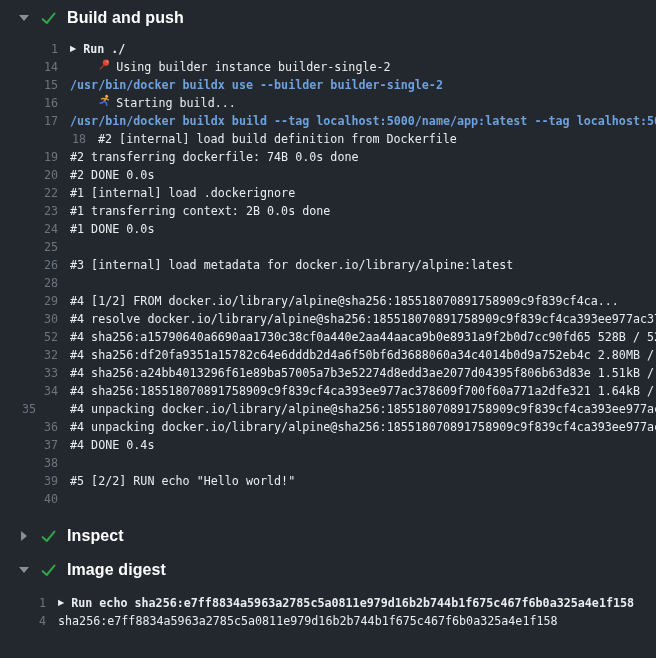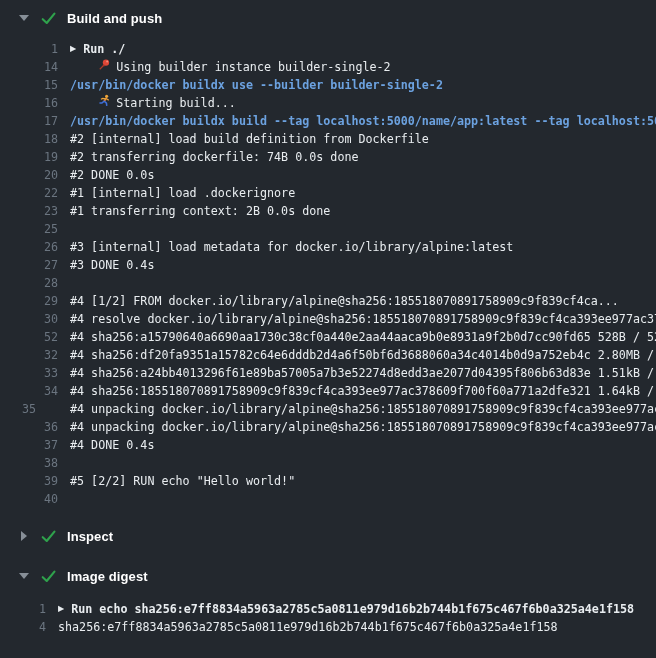--- a/index.html
+++ b/index.html
@@ -47,21 +47,21 @@
     border-bottom: 5px solid transparent;
     border-left: 6px solid #878f98;
   }
   .check {
     flex: none;
     margin-right: 11px;
   }
   .section-title {
     font-family: "Liberation Sans", sans-serif;
     font-weight: 700;
-    font-size: 13px;
+    font-size: 16px;
     color: #ffffff;
     letter-spacing: 0.1px;
   }
   .log-body {
     padding: 8px 0 2px 0;
   }
   .log-body.digest {
     padding: 10px 0 0 0;
   }
   .log-line {
@@ -94,21 +94,21 @@
     color: #e9edf0;
     margin-right: 7px;
     flex: none;
   }
   .emoji {
     flex: none;
     margin-right: 5px;
     margin-top: -1px;
   }
   .section + .section { margin-top: 12px; }
-  #section-image-digest { margin-top: 12px; }
+  #section-image-digest { margin-top: 6px; }
 </style>
 </head>
 <body>
 
 <div class="page">
 
   <section class="section" id="section-build-and-push">
     <div class="section-header">
       <span class="chev down"></span>
       <svg class="check" width="15" height="13" viewBox="0 0 16 14">
@@ -131,28 +131,28 @@
     <svg width="13" height="13" viewBox="0 0 16 16">
       <circle cx="10.6" cy="2.9" r="1.9" fill="#f0a63a"></circle>
       <path d="M10.3 5 L7.6 8.8" stroke="#e3832f" stroke-width="2.2" fill="none"></path>
       <path d="M10.2 5.6 L13.2 7.8" stroke="#f0a63a" stroke-width="1.5" fill="none"></path>
       <path d="M9.8 6 L5.8 5.4 L3.6 6.4" stroke="#f0a63a" stroke-width="1.5" fill="none"></path>
       <path d="M7.6 8.8 L10.4 11.2 L10.8 14.6" stroke="#3f6fd8" stroke-width="1.9" fill="none"></path>
       <path d="M7.6 8.8 L4.8 11.2 L1.8 11.2" stroke="#3f6fd8" stroke-width="1.9" fill="none"></path>
     </svg>
   </span><span>Starting build...</span></span></div>
         <div class="log-line"><span class="ln" style="width: 58px;">17</span><span class="lt cmd"><span>/usr/bin/docker buildx build --tag localhost:5000/name/app:latest --tag localhost:5000</span></span></div>
-        <div class="log-line"><span class="ln" style="width: 58px;">18</span><span class="lt out"><span>#2 [internal] load build definition from Dockerfile</span></span></div>
+        <div class="log-line"><span class="ln" style="width: 58px; padding-left: 28px;">18</span><span class="lt out"><span>#2 [internal] load build definition from Dockerfile</span></span></div>
         <div class="log-line"><span class="ln" style="width: 58px;">19</span><span class="lt out"><span>#2 transferring dockerfile: 74B 0.0s done</span></span></div>
         <div class="log-line"><span class="ln" style="width: 58px;">20</span><span class="lt out"><span>#2 DONE 0.0s</span></span></div>
         <div class="log-line"><span class="ln" style="width: 58px;">22</span><span class="lt out"><span>#1 [internal] load .dockerignore</span></span></div>
         <div class="log-line"><span class="ln" style="width: 58px;">23</span><span class="lt out"><span>#1 transferring context: 2B 0.0s done</span></span></div>
+        <div class="log-line"><span class="ln" style="width: 58px;">24</span><span class="lt out"><span>#1 DONE 0.0s</span></span></div>
         <div class="log-line"><span class="ln" style="width: 58px;">25</span><span class="lt out"><span></span></span></div>
         <div class="log-line"><span class="ln" style="width: 58px;">26</span><span class="lt out"><span>#3 [internal] load metadata for docker.io/library/alpine:latest</span></span></div>
-        <div class="log-line"><span class="ln" style="width: 58px;">27</span><span class="lt out"><span>#3 DONE 0.4s</span></span></div>
         <div class="log-line"><span class="ln" style="width: 58px;">28</span><span class="lt out"><span></span></span></div>
         <div class="log-line"><span class="ln" style="width: 58px;">29</span><span class="lt out"><span>#4 [1/2] FROM docker.io/library/alpine@sha256:185518070891758909c9f839cf4ca...</span></span></div>
         <div class="log-line"><span class="ln" style="width: 58px;">30</span><span class="lt out"><span>#4 resolve docker.io/library/alpine@sha256:185518070891758909c9f839cf4ca393ee977ac378609f700f60a771a2dfe321</span></span></div>
         <div class="log-line"><span class="ln" style="width: 58px;">52</span><span class="lt out"><span>#4 sha256:a15790640a6690aa1730c38cf0a440e2aa44aaca9b0e8931a9f2b0d7cc90fd65 528B / 528B</span></span></div>
         <div class="log-line"><span class="ln" style="width: 58px;">32</span><span class="lt out"><span>#4 sha256:df20fa9351a15782c64e6dddb2d4a6f50bf6d3688060a34c4014b0d9a752eb4c 2.80MB / 2.80MB</span></span></div>
         <div class="log-line"><span class="ln" style="width: 58px;">33</span><span class="lt out"><span>#4 sha256:a24bb4013296f61e89ba57005a7b3e52274d8edd3ae2077d04395f806b63d83e 1.51kB / 1.51kB</span></span></div>
         <div class="log-line"><span class="ln" style="width: 58px;">34</span><span class="lt out"><span>#4 sha256:185518070891758909c9f839cf4ca393ee977ac378609f700f60a771a2dfe321 1.64kB / 1.64kB</span></span></div>
         <div class="log-line"><span class="ln" style="width: 58px; text-align: center;">35</span><span class="lt out"><span>#4 unpacking docker.io/library/alpine@sha256:185518070891758909c9f839cf4ca393ee977ac378609f700f60a771a2dfe321</span></span></div>
         <div class="log-line"><span class="ln" style="width: 58px;">36</span><span class="lt out"><span>#4 unpacking docker.io/library/alpine@sha256:185518070891758909c9f839cf4ca393ee977ac378609f700f60a771a2dfe321</span></span></div>
         <div class="log-line"><span class="ln" style="width: 58px;">37</span><span class="lt out"><span>#4 DONE 0.4s</span></span></div>

